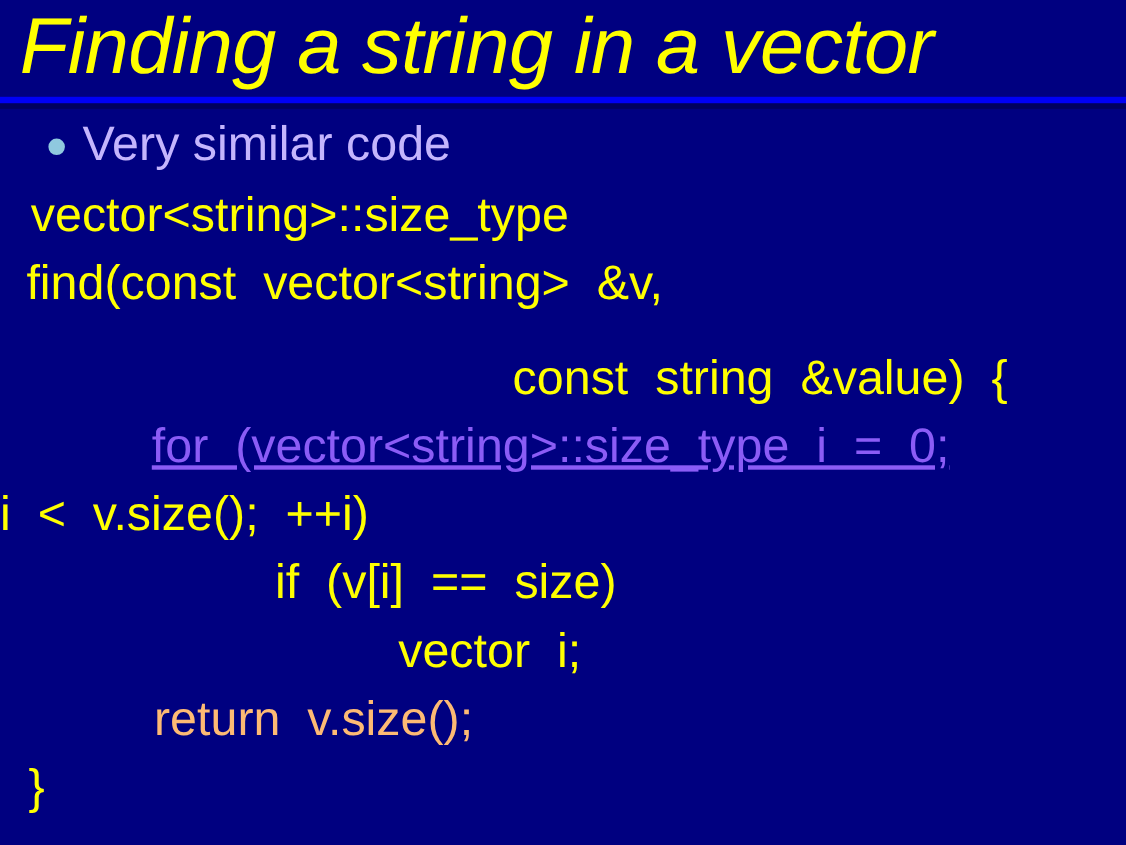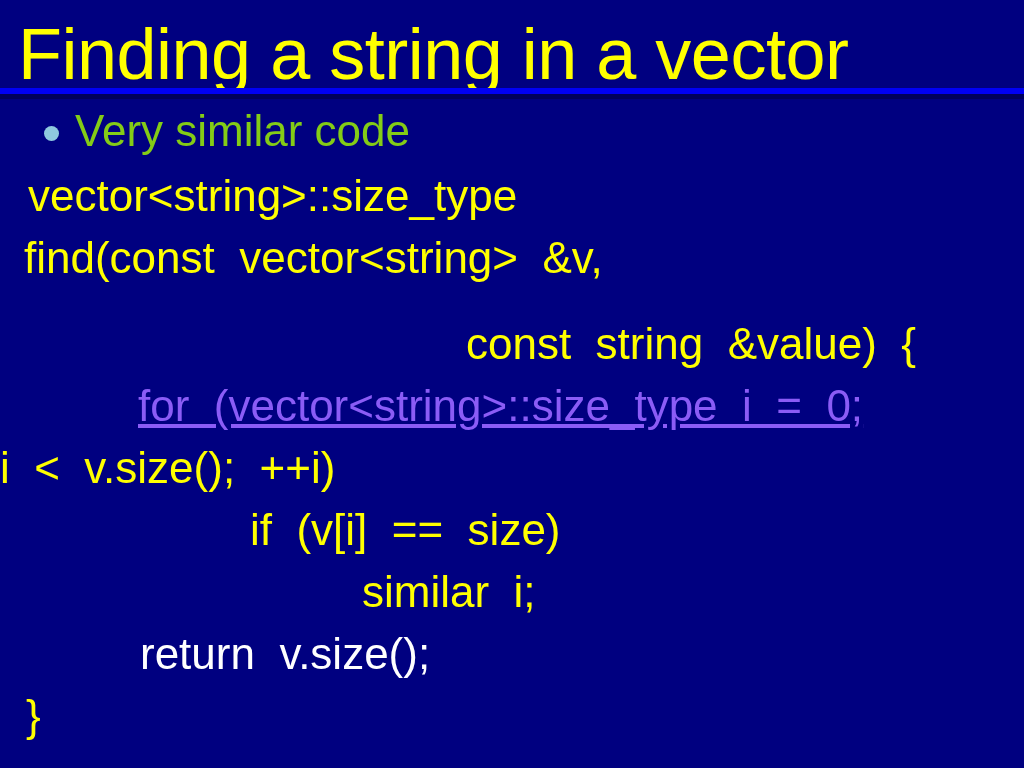--- a/index.html
+++ b/index.html
@@ -14,23 +14,24 @@
     background: #000080;
     overflow: hidden;
     font-family: "Liberation Sans", sans-serif;
     -webkit-font-smoothing: antialiased;
   }
 
   
   .title-area {
     position: absolute;
     left: 0;
-    top: 12px;
+    top: 0;
     width: 1024px;
     height: 72px;
+    font-style: italic;
   }
   .slide-title {
     position: absolute;
     left: 18px;
     top: -2px;
     margin: 0;
     font-size: 72px;
     line-height: 88px;
     font-weight: normal;
     color: #FFFF00;
@@ -112,29 +113,29 @@
     <h1 class="slide-title" style="color: rgb(255, 255, 0);">Finding a string in a vector</h1>
   </div>
 
   <div class="divider" style="background: rgb(0, 0, 245);"></div>
   <div class="divider-shadow"></div>
 
   <div class="body-area" style="background: rgb(0, 0, 128);">
 
     <div class="bullet-line">
       <span class="bullet-dot" style="background: rgb(143, 201, 223);"></span>
-      <span class="bullet-text" style="color: #84cc16;">Very similar code</span>
+      <span class="bullet-text" style="color: #c4b5fd;">Very similar code</span>
     </div>
 
     <div class="code-block">
       <div class="code-line" style="padding-left: 28px; color: rgb(255, 255, 0);">vector&lt;string&gt;::size_type</div>
       <div class="code-line" style="padding-left: 24px; color: rgb(255, 255, 0);">find(const  vector&lt;string&gt;  &amp;v,</div>
       <div class="code-line" style="padding-left: 466px; color: rgb(255, 255, 0); margin-top: 24px;">const  string  &amp;value)  {</div>
       <div class="code-line" style="padding-left: 138px; color: #8b5cf6; text-decoration: underline;">for  (vector&lt;string&gt;::size_type  i  =  0;</div>
       <div class="code-line" style="color: rgb(255, 255, 0);">i  &lt;  v.size();  ++i)</div>
       <div class="code-line" style="padding-left: 250px; color: rgb(255, 255, 0);">if  (v[i]  ==  size)</div>
-      <div class="code-line" style="padding-left: 362px; color: rgb(255, 255, 0);">similar  i;</div>
-      <div class="code-line" style="padding-left: 140px; color: #ffffff;">return  v.size();</div>
+      <div class="code-line" style="padding-left: 362px; color: rgb(255, 255, 0);">vector  i;</div>
+      <div class="code-line" style="padding-left: 140px; color: #fdba74;">return  v.size();</div>
       <div class="code-line" style="padding-left: 26px; color: rgb(255, 255, 0);">}</div>
     </div>
 
   </div>
 </div>
 
 </body></html>

